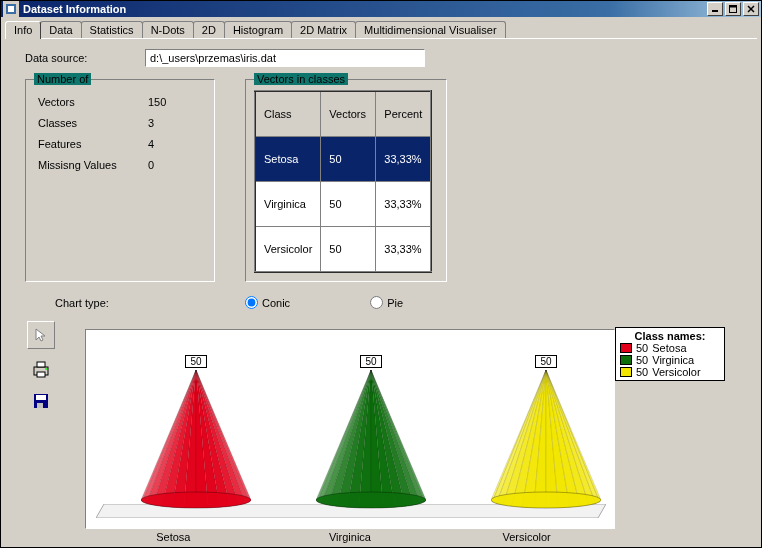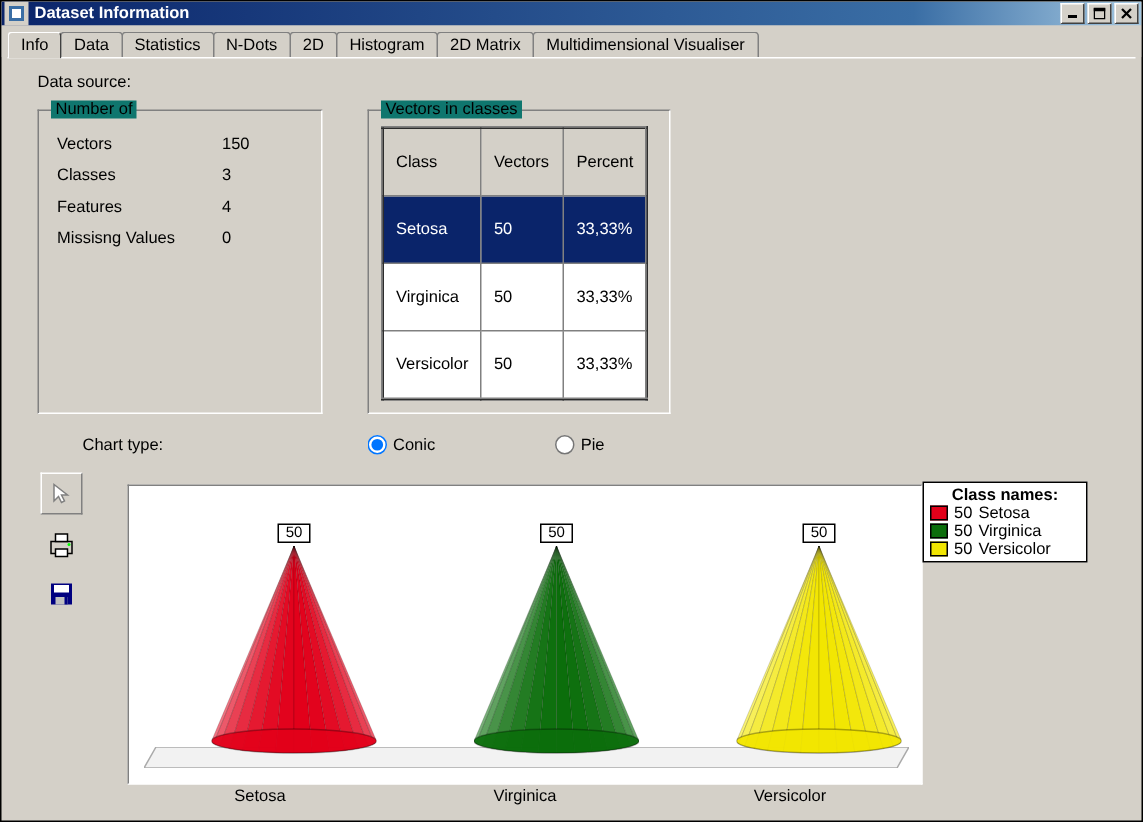--- a/index.html
+++ b/index.html
@@ -207,20 +207,21 @@
     <div class="tab">2D</div>
     <div class="tab">Histogram</div>
     <div class="tab">2D Matrix</div>
     <div class="tab">Multidimensional Visualiser</div>
   </div>
 
 <div class="tabpanel">
 
   <div class="row">
     <span class="label">Data source:</span>
+    <div class="textfield">d:\_users\przemas\iris.dat</div>
   </div>
 
   <div class="groups">
     <div class="groupbox" style="width:190px;">
       <span class="legend">Number of</span>
       <div class="numtable" id="numtable">
           <div>Vectors</div>
           <div>150</div>
           <div>Classes</div>
           <div>3</div>

